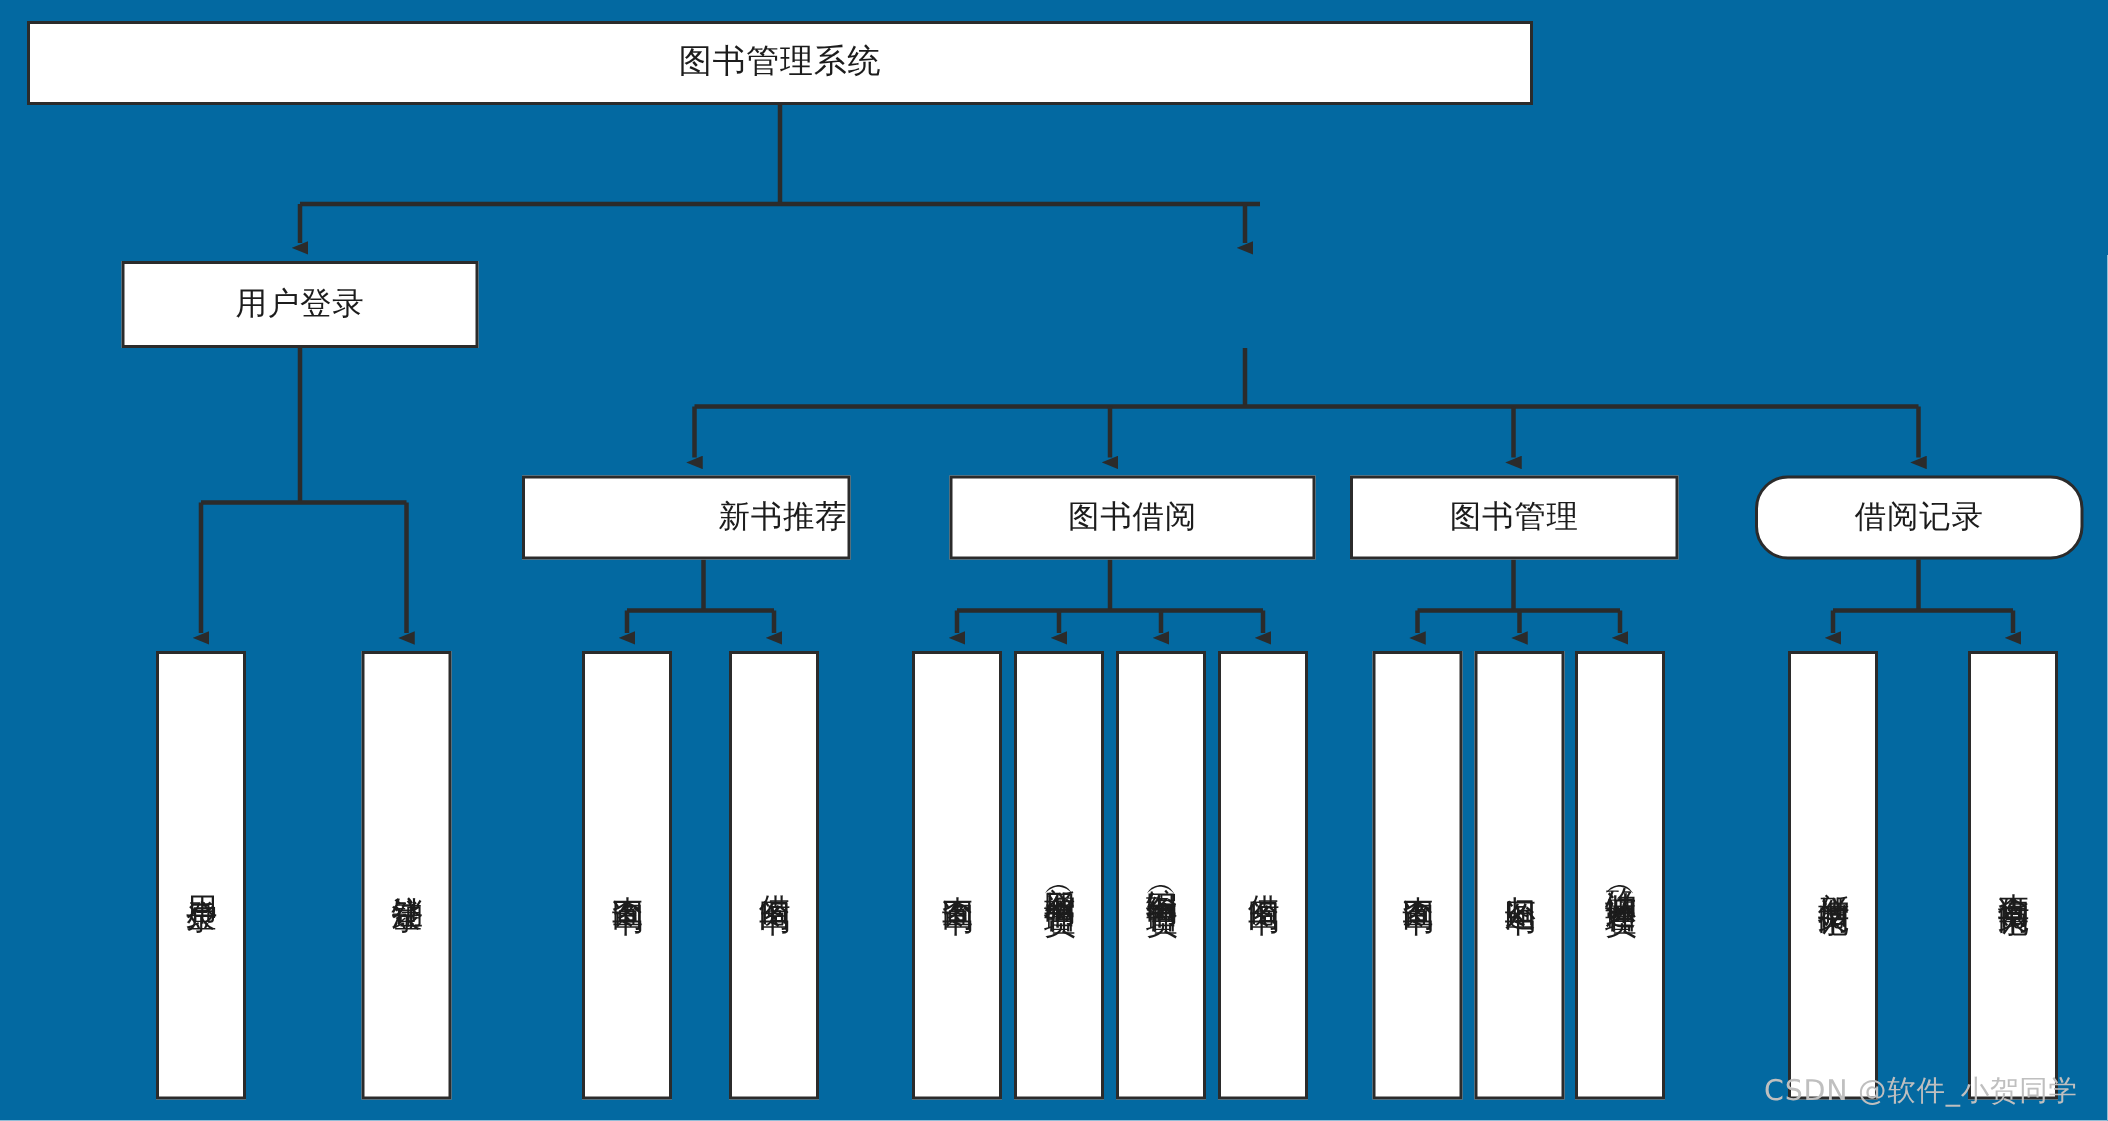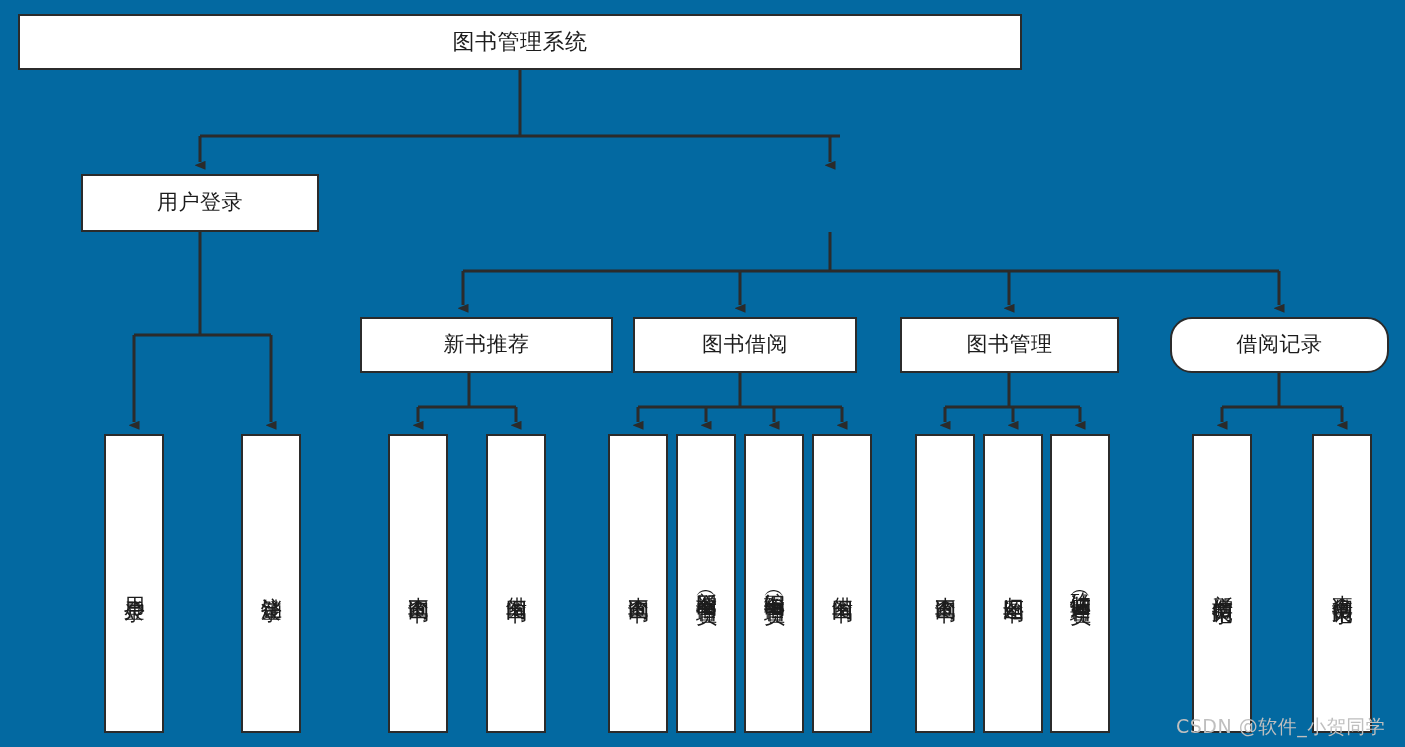--- a/index.html
+++ b/index.html
@@ -123,24 +123,24 @@
   </svg>
 
   <div class="node horiz root" style="left:18px; top:14px; width:1004px; height:56px;">
     <span class="label">图书管理系统</span>
   </div>
 
   <div class="node horiz" style="left:81px; top:174px; width:238px; height:58px;">
     <span class="label">用户登录</span>
   </div>
 
-  <div class="node horiz" style="left:360px; top:317px; width:253px; height:56px;">
+  <div class="node horiz" style="left:348px; top:317px; width:219px; height:56px;justify-content:flex-end;">
     <span class="label">新书推荐</span>
   </div>
-  <div class="node horiz" style="left:633px; top:317px; width:224px; height:56px;">
+  <div class="node horiz" style="left:633px; top:317px; width:244px; height:56px;">
     <span class="label">图书借阅</span>
   </div>
   <div class="node horiz" style="left:900px; top:317px; width:219px; height:56px;">
     <span class="label">图书管理</span>
   </div>
   <div class="node horiz" style="left:1170px; top:317px; width:219px; height:56px;border-radius:22px;">
     <span class="label">借阅记录</span>
   </div>
 
   <div class="node vert" style="left:104px; top:434px; width:60px; height:299px;">

